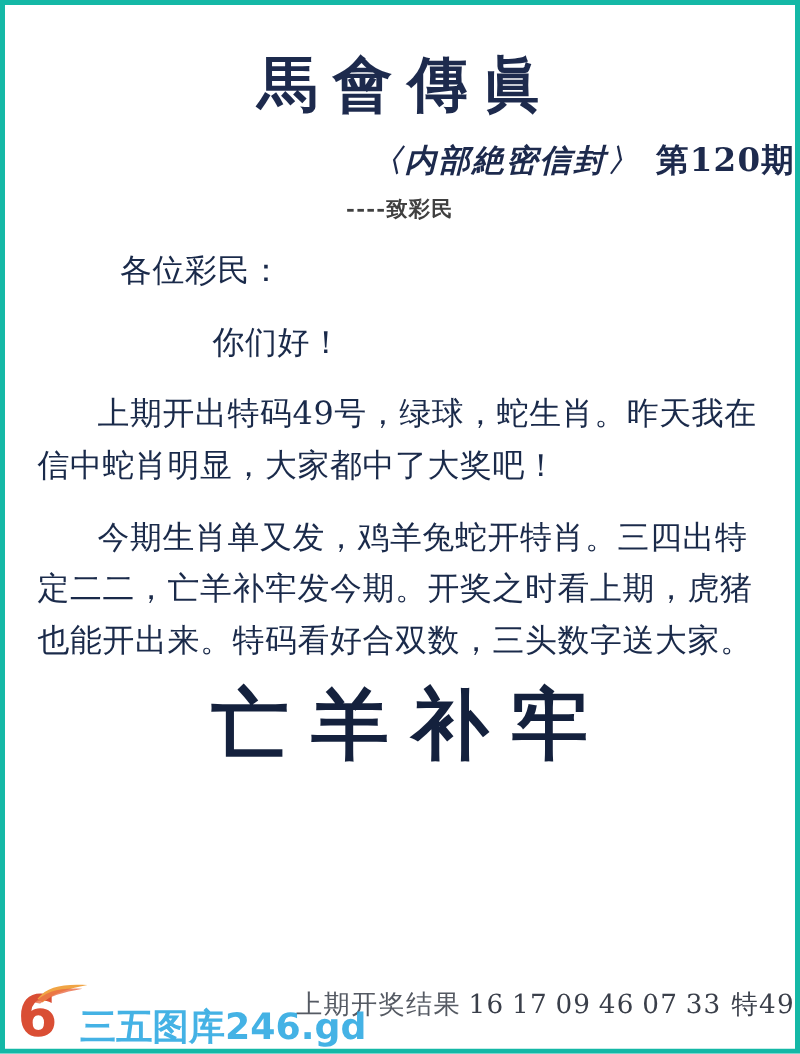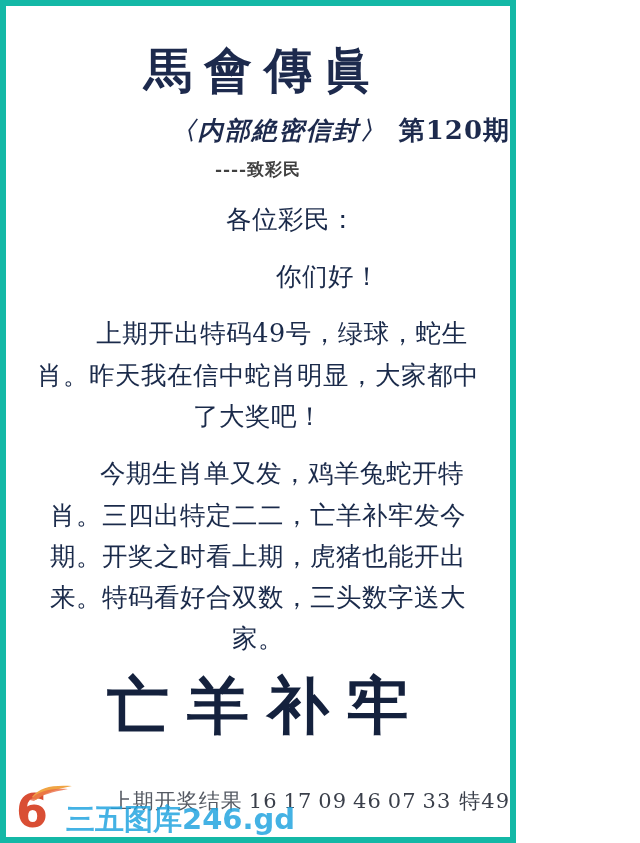--- a/index.html
+++ b/index.html
@@ -8,25 +8,25 @@
   }
   body {
     width: 640px;
     height: 843px;
     background: #ffffff;
     font-family: "DejaVu Serif", serif;
     overflow: hidden;
   }
   .page {
     position: relative;
-    width: 516px;
+    width: 640px;
     height: 843px;
     background: #ffffff;
     box-sizing: border-box;
-    border: 6px solid #14b8a6;
+    border: 4px solid #14b8a6;
     overflow: hidden;
   }
 
   
   .masthead {
     text-align: center;
     padding-top: 38px;
   }
   .masthead-title {
     font-family: "DejaVu Serif", serif;
@@ -69,21 +69,20 @@
   .letter {
     margin: 18px 26px 0 26px;
     color: #1a2a4a;
     font-size: 25.5px;
     line-height: 1.62;
     letter-spacing: 0.5px;
     font-family: "DejaVu Serif", serif;
   }
   .letter p {
     margin: 16px 0 2px 0;
-    text-align: center;
   }
   .salutation {
     padding-left: 66px;
   }
   .greeting {
     padding-left: 140px;
     margin-bottom: 6px !important;
   }
   .para {
     text-indent: 48px;

